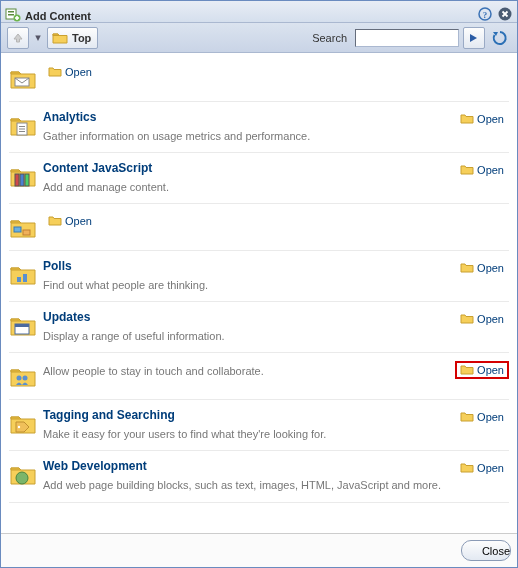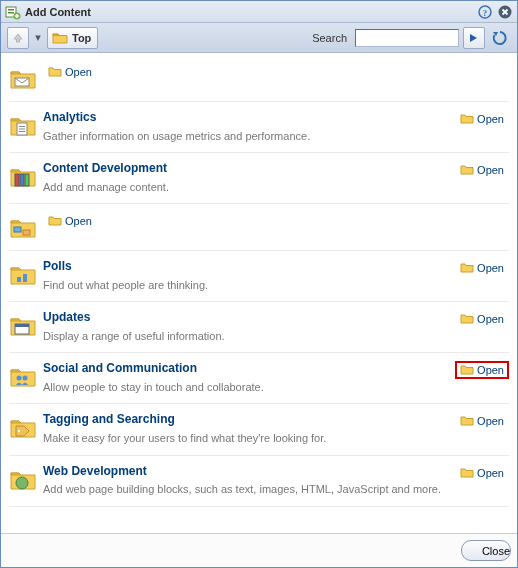--- a/index.html
+++ b/index.html
@@ -18,21 +18,21 @@
     height: 568px;
     display: flex;
     flex-direction: column;
     background: #fff;
   }
   .titlebar {
     height: 22px;
     background: linear-gradient(#e8edf5, #d5dfed);
     border-bottom: 1px solid #aab8d0;
     display: flex;
-    align-items: center;
+    align-items: flex-end;
     padding: 0 4px;
     font-size: 11px;
     font-weight: bold;
     color: #2a2a2a;
   }
   .titlebar .title-icon { width: 16px; height: 16px; margin-right: 4px; }
   .titlebar .spacer { flex: 1; }
   .titlebar .t-btn { width: 16px; height: 16px; margin-left: 4px; cursor: pointer; display:flex; align-items:center; justify-content:center;}
   .toolbar {
     height: 30px;
@@ -257,21 +257,21 @@
             <path d="M2 7 L10 7 L12 9 L26 9 L26 23 L2 23 Z" fill="#f6cf5a" stroke="#c9a030"></path>
             <path d="M2 7 L10 7 L12 9 L2 9 Z" fill="#e8bb3f" stroke="#c9a030"></path>
             <g>
               <rect x="6" y="11" width="4" height="12" fill="#d04a4a" stroke="#555"></rect>
               <rect x="11" y="11" width="4" height="12" fill="#4a80d0" stroke="#555"></rect>
               <rect x="16" y="11" width="4" height="12" fill="#4ad06a" stroke="#555"></rect>
             </g>
           </svg>
         </div>
         <div class="row-main">
-          <div class="row-title">Content Development</div>
+          <div class="row-title">Content JavaScript</div>
           <div class="row-desc">Add and manage content.</div>
         </div>
         <div class="open-link">
           <svg width="14" height="12" viewBox="0 0 14 12">
             <path d="M1 2 L5 2 L6 3.5 L13 3.5 L13 10 L1 10 Z" fill="#f6cf5a" stroke="#c9a030"></path>
           </svg>
           <span>Open</span>
         </div>
       </div>
       <div class="row">
@@ -343,21 +343,20 @@
             <path d="M2 7 L10 7 L12 9 L2 9 Z" fill="#e8bb3f" stroke="#c9a030"></path>
             <g>
               <circle cx="10" cy="15" r="2.5" fill="#5a90d0"></circle>
               <path d="M7 22 Q10 17 13 22 Z" fill="#5a90d0"></path>
               <circle cx="16" cy="15" r="2.5" fill="#5a90d0"></circle>
               <path d="M13 22 Q16 17 19 22 Z" fill="#5a90d0"></path>
             </g>
           </svg>
         </div>
         <div class="row-main">
-          <div class="row-title">Social and Communication</div>
           <div class="row-desc">Allow people to stay in touch and collaborate.</div>
         </div>
         <div class="open-link highlighted">
           <svg width="14" height="12" viewBox="0 0 14 12">
             <path d="M1 2 L5 2 L6 3.5 L13 3.5 L13 10 L1 10 Z" fill="#f6cf5a" stroke="#c9a030"></path>
           </svg>
           <span>Open</span>
         </div>
       </div>
       <div class="row">

